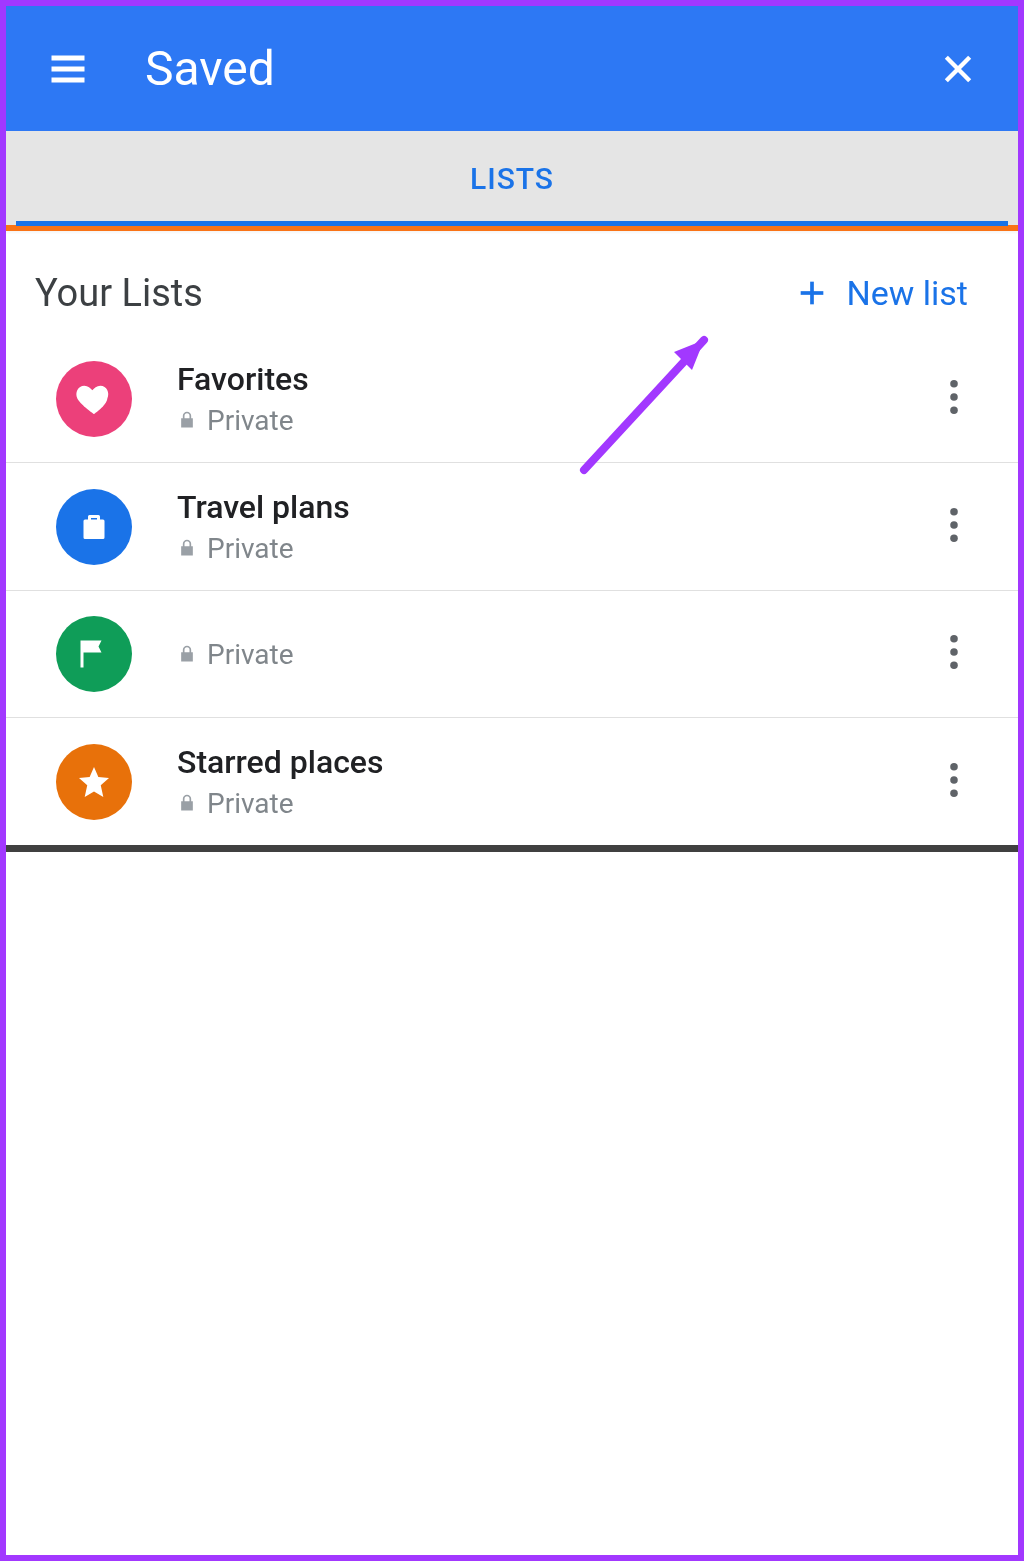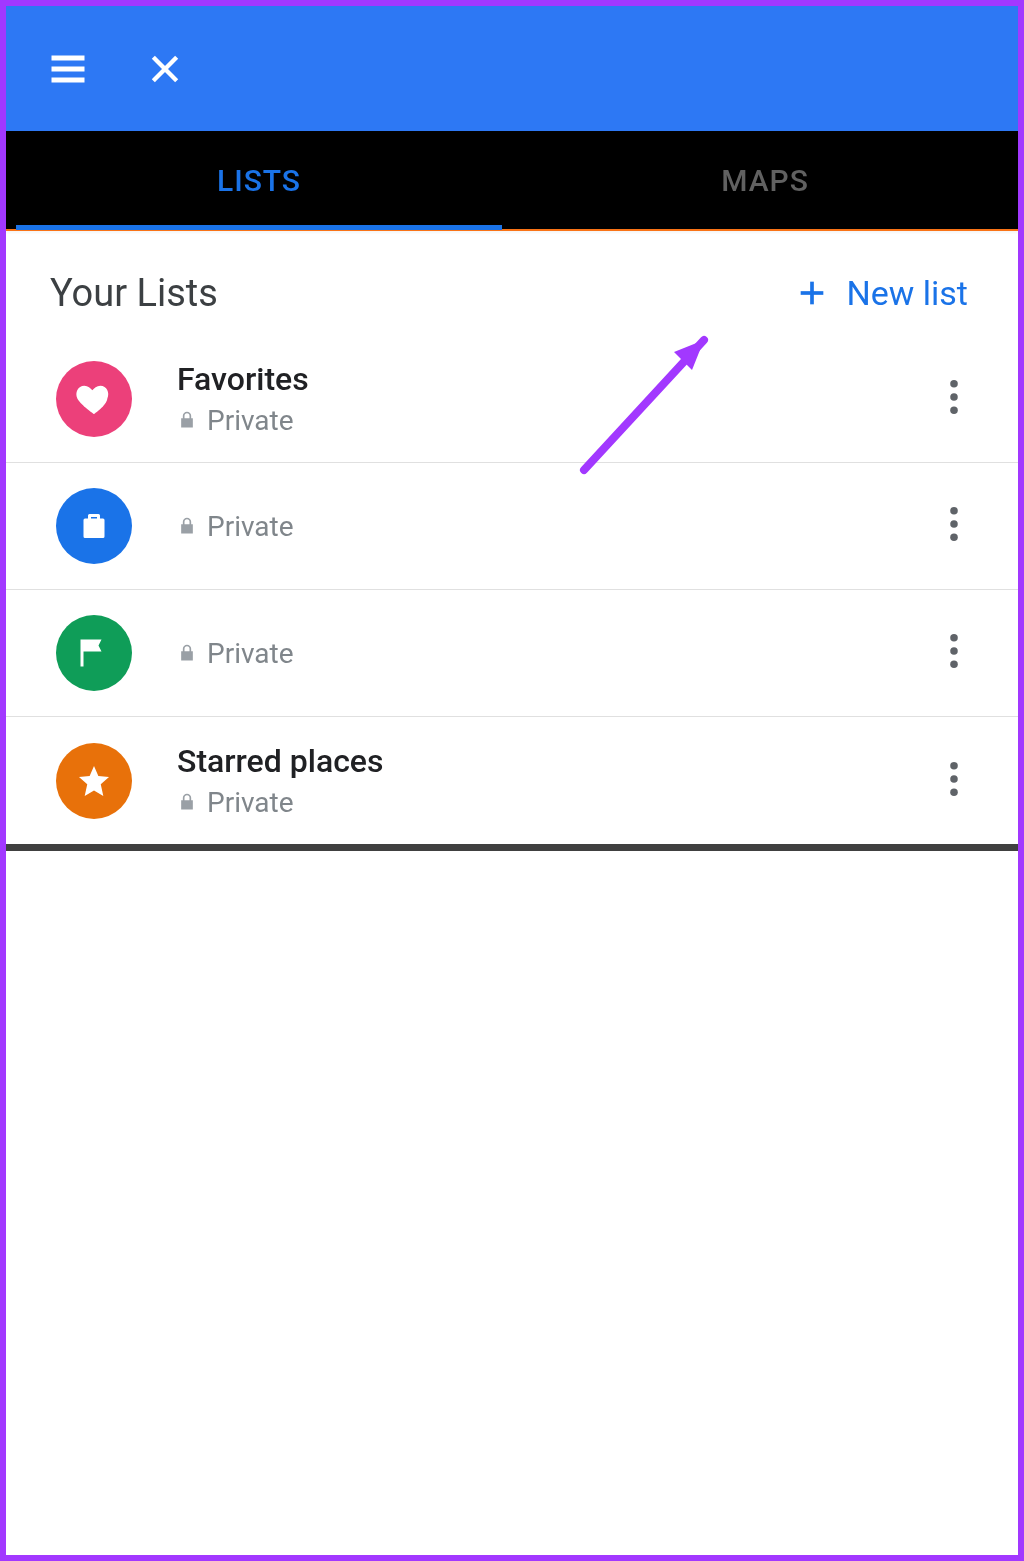--- a/index.html
+++ b/index.html
@@ -18,23 +18,23 @@
     color: #fff;
     padding: 0 40px;
     gap: 55px;
     font-size: 48px;
   }
   .header .title { flex: 1; font-weight: 400; }
   .icon-btn { cursor: pointer; display:flex; align-items:center; justify-content:center; }
   .tabs {
     display: flex;
     height: 100px;
-    border-bottom: 2px solid #f97316;
+    border-bottom: 6px solid #f97316;
     box-shadow: 0 2px 2px rgba(0,0,0,0.04);
-    background:#000000;
+    background:#e5e5e5;
   }
   .tab {
     flex: 1;
     display:flex;
     align-items:center;
     justify-content:center;
     font-size: 30px;
     font-weight: 500;
     color: #616161;
     letter-spacing: 1px;
@@ -45,21 +45,21 @@
   .tab.active::after{
     content:"";
     position:absolute;
     left:10px; right:10px; bottom:-1px;
     height:5px;
     background:#1a73e8;
   }
   .section-header{
     display:flex;
     align-items:center;
-    padding:40px 50px 20px 44px;
+    padding:40px 50px 20px 29px;
   }
   .section-title{
     flex:1;
     font-size:38px;
     color:#3c4043;
     font-weight:400;
   }
   .new-list{
     display:flex;
     align-items:center;
@@ -98,34 +98,32 @@
 <body>
 
 <div class="header">
   <span class="icon-btn">
     <svg width="44" height="44" viewBox="0 0 24 24" fill="none" stroke="#fff" stroke-width="2.6">
         <line x1="3" y1="6" x2="21" y2="6"></line>
         <line x1="3" y1="12" x2="21" y2="12"></line>
         <line x1="3" y1="18" x2="21" y2="18"></line>
       </svg>
   </span>
+  <span class="title">Saved</span>
   <span class="icon-btn">
     <svg width="40" height="40" viewBox="0 0 24 24" fill="none" stroke="#fff" stroke-width="2.6">
         <line x1="5" y1="5" x2="19" y2="19"></line>
         <line x1="19" y1="5" x2="5" y2="19"></line>
       </svg>
   </span>
 </div>
 
 <div class="tabs">
   <div class="tab active">
       <span>LISTS</span>
-    </div>
-  <div class="tab">
-      <span>MAPS</span>
     </div>
 </div>
 
 <div class="section-header">
   <div class="section-title">Your Lists</div>
   <div class="new-list">
     <span>
       <svg width="34" height="34" viewBox="0 0 24 24" fill="none" stroke="#1a73e8" stroke-width="2.6">
           <line x1="12" y1="4" x2="12" y2="20"></line>
           <line x1="4" y1="12" x2="20" y2="12"></line>
@@ -161,20 +159,21 @@
     </div>
   </div>
 
   <div class="list-item">
     <div class="circle" style="background:#1a73e8">
       <svg width="36" height="36" viewBox="0 0 24 24" fill="#fff">
           <path d="M9 4h6a1 1 0 0 1 1 1v2h2a1 1 0 0 1 1 1v11a1 1 0 0 1-1 1H6a1 1 0 0 1-1-1V8a1 1 0 0 1 1-1h2V5a1 1 0 0 1 1-1zm1 3h4V6h-4v1z"></path>
         </svg>
     </div>
     <div class="item-text">
+      <div class="item-name">Travel plans</div>
       <div class="item-privacy">
         <span><svg width="20" height="20" viewBox="0 0 24 24" fill="#9aa0a6">
               <path d="M17 10V7a5 5 0 0 0-10 0v3H5v11h14V10h-2zm-8-3a3 3 0 1 1 6 0v3H9V7z"></path>
             </svg></span>
         <span>Private</span>
       </div>
     </div>
     <div class="more-btn">
       <svg width="8" height="34" viewBox="0 0 4 18" fill="#5f6368">
           <circle cx="2" cy="2" r="2"></circle>

